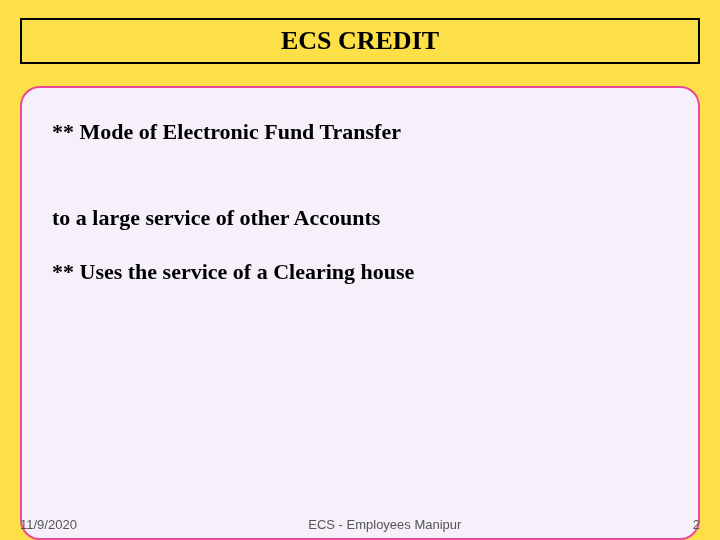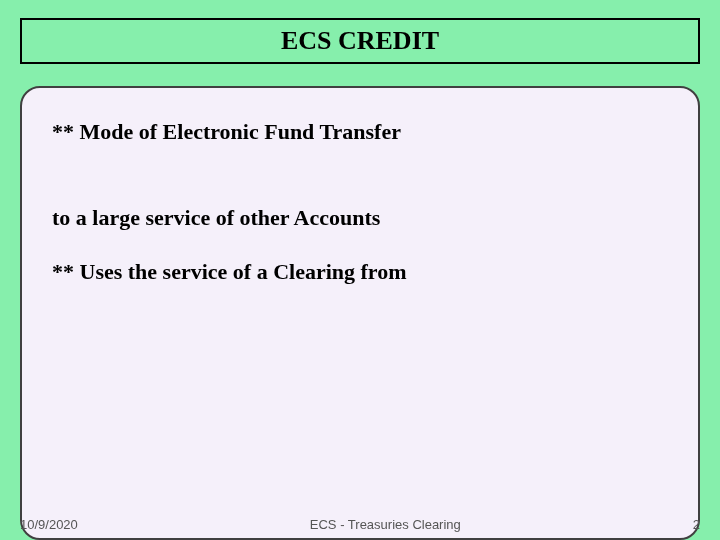--- a/index.html
+++ b/index.html
@@ -13,21 +13,21 @@
       height: 540px;
       background: #ffffff;
       font-family: 'Times New Roman', Times, serif;
       position: relative;
       overflow: hidden;
     }
 
     .page-container {
       width: 720px;
       height: 540px;
-      background: #86efac;
+      background: #fde047;
       display: flex;
       flex-direction: column;
       padding: 0;
     }
 
     .title-bar {
       width: 100%;
       border: 2px solid #000000;
       text-align: center;
       padding: 6px 10px;
@@ -39,21 +39,21 @@
     .title-text {
       font-size: 26px;
       font-weight: bold;
       color: #000000;
       font-family: 'Times New Roman', Times, serif;
     }
 
     .content-box {
       margin: 22px auto 0 auto;
       width: 680px;
-      border: 2px solid #404040;
+      border: 2px solid #ec4899;
       border-radius: 20px;
       background: #f5f0fa;
       padding: 28px 30px 30px 30px;
       flex: 1;
     }
 
     .bullet-item {
       margin-bottom: 22px;
     }
 
@@ -115,24 +115,24 @@
     </div>
 
     <div class="bullet-item">
       <div class="bullet-text">
         <br>
         <span> to a large service of other Accounts</span><br>
       </div>
     </div>
 
     <div class="bullet-item">
-      <span class="bullet-text">** Uses the service of a Clearing from</span>
+      <span class="bullet-text">** Uses the service of a Clearing house</span>
     </div>
 
   </div>
 
   <div class="footer">
-    <span class="footer-left">10/9/2020</span>
-    <span class="footer-center">ECS - Treasuries Clearing</span>
+    <span class="footer-left">11/9/2020</span>
+    <span class="footer-center">ECS - Employees Manipur</span>
     <span class="footer-right">2</span>
   </div>
 
 </div>
 
 </body></html>

